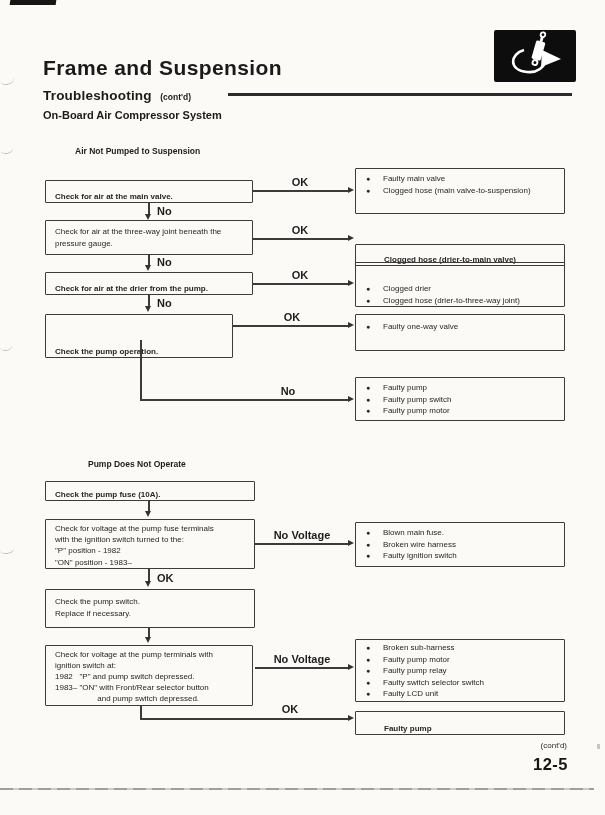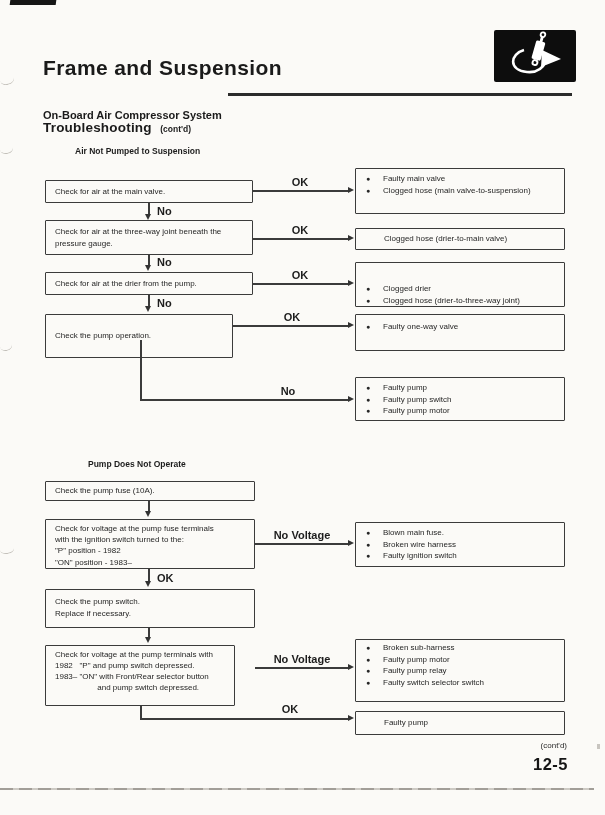--- a/index.html
+++ b/index.html
@@ -1,31 +1,31 @@
 <!DOCTYPE html>
 <html><head>
 <meta charset="utf-8">
 <style>
   html,body{margin:0;padding:0;background:#e8e6e2;}
   .page{position:relative;width:605px;height:815px;background:#fbfaf7;
         font-family:"Liberation Sans",sans-serif;color:#222;overflow:hidden;}
   
   .title{position:absolute;left:43px;top:56px;font-size:21px;font-weight:bold;
          letter-spacing:.4px;color:#1a1a1a;white-space:nowrap;}
-  .subrow{position:absolute;left:43px;top:86px;white-space:nowrap;margin-top:32px;}
+  .subrow{position:absolute;left:43px;top:86px;white-space:nowrap;}
   .subrow .main{font-size:13.5px;font-weight:bold;color:#1a1a1a;letter-spacing:.2px;}
   .subrow .note{font-size:8.5px;font-weight:bold;color:#1a1a1a;margin-left:4px;}
   .hrule{position:absolute;left:228px;top:93px;width:344px;height:2.6px;background:#2b2b2b;}
   .sect{position:absolute;left:43px;top:109px;font-size:11px;font-weight:bold;color:#1a1a1a;}
   .icon{position:absolute;left:494px;top:30px;width:82px;height:52px;}
   
   .fhead{position:absolute;font-size:8.5px;font-weight:bold;color:#1d1d1d;white-space:nowrap;}
   .box{position:absolute;border:1.4px solid #3b3b3b;background:transparent;border-radius:1px;
        box-sizing:border-box;font-size:8px;line-height:11.5px;color:#262626;}
-  .vc{display:flex;align-items:center;}
+  .vc{display:flex;align-items:flex-end;font-weight:bold;}
   .btxt{padding-left:9px;padding-right:4px;}
   .pline{white-space:pre;padding-left:9px;}
   .rline{padding-left:28px;}
   .bl{display:flex;padding-left:10px;}
   .bl .dot{width:17px;flex:none;font-size:7px;}
   .bl .dot::before{content:"\25CF";}
   .bl .it{max-width:150px;}
   .lbl{position:absolute;font-weight:bold;font-size:11px;color:#1d1d1d;text-align:center;white-space:nowrap;}
   .hl{position:absolute;height:1.5px;background:#3b3b3b;}
   .vl{position:absolute;width:1.5px;background:#3b3b3b;}
@@ -99,21 +99,21 @@
   <div class="vl" style="left:148px;top:203px;height:12px;"></div>
   <div class="ad" style="left:145px;top:214px;"></div>
   <div class="lbl" style="left:157px;top:205px;">No</div>
 
   <div class="box" style="left:45px;top:220px;width:208px;height:35px;padding-top:5px;">
     <div class="btxt" style="width:193px;">Check for air at the three-way joint beneath the pressure gauge.</div>
   </div>
   <div class="hl" style="left:253px;top:238px;width:96px;"></div>
   <div class="ar" style="left:348px;top:235px;"></div>
   <div class="lbl" style="left:285px;top:224px;width:30px;">OK</div>
-  <div class="box vc" style="left:355px;top:228px;width:210px;height:22px;">
+  <div class="box vc" style="left:355px;top:244px;width:210px;height:22px;">
     <div class="rline">Clogged hose (drier-to-main valve)</div>
   </div>
   <div class="vl" style="left:148px;top:255px;height:11px;"></div>
   <div class="ad" style="left:145px;top:265px;"></div>
   <div class="lbl" style="left:157px;top:256px;">No</div>
 
   <div class="box vc" style="left:45px;top:272px;width:208px;height:23px;">
     <div class="btxt">Check for air at the drier from the pump.</div>
   </div>
   <div class="hl" style="left:253px;top:283px;width:96px;"></div>
@@ -200,22 +200,23 @@
   <div class="ad" style="left:145px;top:581px;"></div>
   <div class="lbl" style="left:157px;top:572px;">OK</div>
 
   <div class="box" style="left:45px;top:589px;width:210px;height:39px;padding-top:6px;line-height:12px;">
     <div class="pline">Check the pump switch.</div>
     <div class="pline">Replace if necessary.</div>
   </div>
   <div class="vl" style="left:148px;top:628px;height:10px;"></div>
   <div class="ad" style="left:145px;top:637px;"></div>
 
-  <div class="box" style="left:45px;top:645px;width:190px;height:61px;padding-top:3px;line-height:11px;">
+  <div class="box" style="left:45px;top:645px;width:208px;height:61px;padding-top:3px;line-height:11px;">
     <div class="pline">Check for voltage at the pump terminals with</div>
+    <div class="pline">ignition switch at:</div>
     <div class="pline">1982   "P" and pump switch depressed.</div>
     <div class="pline">1983– "ON" with Front/Rear selector button</div>
     <div class="pline">                   and pump switch depressed.</div>
   </div>
   <div class="hl" style="left:255px;top:667px;width:94px;"></div>
   <div class="ar" style="left:348px;top:664px;"></div>
   <div class="lbl" style="left:266px;top:653px;width:72px;">No Voltage</div>
   <div class="box" style="left:355px;top:639px;width:210px;height:63px;padding-top:2px;">
     <div class="bl">
         <span class="dot"></span>
@@ -225,20 +226,24 @@
         <span class="dot"></span>
         <span class="it">Faulty pump motor</span>
       </div>
     <div class="bl">
         <span class="dot"></span>
         <span class="it">Faulty pump relay</span>
       </div>
     <div class="bl">
         <span class="dot"></span>
         <span class="it">Faulty switch selector switch</span>
+      </div>
+    <div class="bl">
+        <span class="dot"></span>
+        <span class="it">Faulty LCD unit</span>
       </div>
   </div>
 
   <div class="vl" style="left:140px;top:706px;height:13px;"></div>
   <div class="hl" style="left:140px;top:718px;width:209px;"></div>
   <div class="ar" style="left:348px;top:715px;"></div>
   <div class="lbl" style="left:270px;top:703px;width:40px;">OK</div>
   <div class="box vc" style="left:355px;top:711px;width:210px;height:24px;">
     <div class="rline">Faulty pump</div>
   </div>

